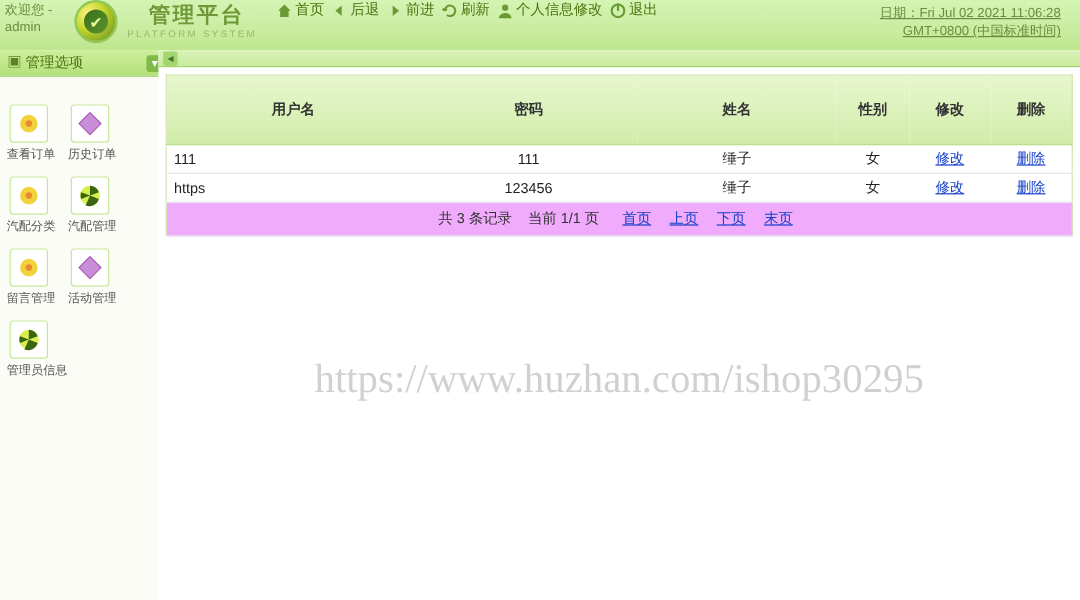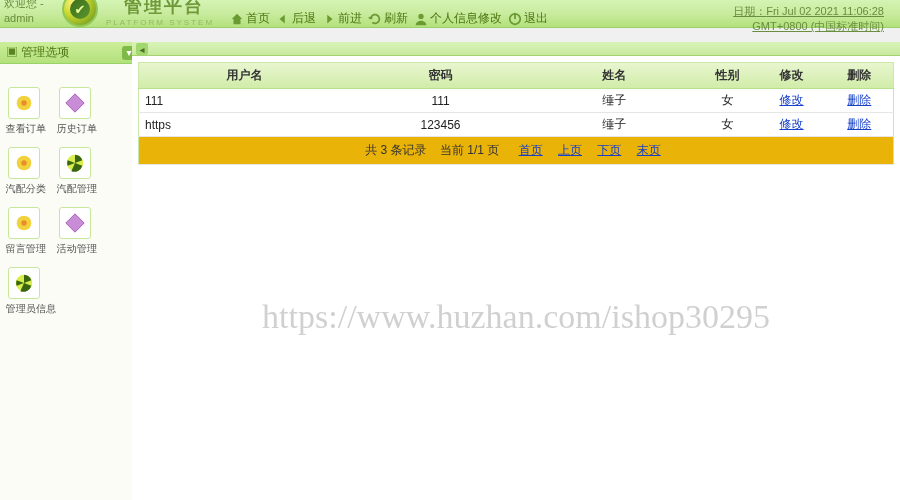--- a/index.html
+++ b/index.html
@@ -1,18 +1,18 @@
 <!DOCTYPE html>
 <html><head>
   <meta charset="utf-8">
   <style>
     * { margin: 0; padding: 0; box-sizing: border-box; }
     body { font-family: "SimSun", "Microsoft YaHei", sans-serif; font-size: 12px; background: #f0f0f0; width: 900px; height: 500px; overflow: hidden; position: relative; }
     
-    .header { height: 28px; background: linear-gradient(to bottom, #d4f4b4, #c8eb9e, #b3e17c); display: flex; align-items: flex-end; position: relative; border-bottom: 1px solid #9ad168; }
+    .header { height: 56px; background: linear-gradient(to bottom, #d4f4b4, #c8eb9e, #b3e17c); display: flex; align-items: flex-start; position: relative; border-bottom: 1px solid #9ad168; }
     .welcome-box { width: 58px; padding: 2px 4px; font-size: 11px; color: #6a8d3f; line-height: 1.3; }
     .logo-circle { width: 36px; height: 36px; border-radius: 50%; background: radial-gradient(circle at 30% 30%, #fff383, #c8d82e 40%, #5a8a1e); border: 2px solid #91c857; margin: 0 4px; display: inline-flex; align-items: center; justify-content: center; }
     .logo-inner { width: 20px; height: 20px; border-radius: 50%; background: linear-gradient(135deg, #3a6f1a, #5c942e); display: flex; align-items: center; justify-content: center; color: #e8ff9c; font-size: 13px; }
     .brand { margin-left: 4px; }
     .brand-title { font-size: 18px; font-weight: bold; color: #6f9938; letter-spacing: 2px; margin-left: 18px; }
     .brand-sub { font-size: 8px; color: #96b86b; letter-spacing: 2px; }
     .nav { display: flex; align-items: center; margin-left: 16px; gap: 6px; }
     .nav-item { display: inline-flex; align-items: center; gap: 2px; color: #4c7512; cursor: pointer; font-size: 12px; }
     .nav-icon { width: 14px; height: 14px; display: inline-block; }
     .date-box { position: absolute; right: 16px; top: 4px; text-align: right; font-size: 11px; color: #6a8d3f; line-height: 1.4; text-decoration: underline; }
@@ -25,25 +25,25 @@
     .side-icon { width: 32px; height: 32px; margin: 0 auto; border: 1px solid #c7e79b; border-radius: 3px; background: #fff; display: flex; align-items: center; justify-content: center; }
     .side-label { font-size: 11px; color: #555; margin-top: 2px; white-space: nowrap; transform: scale(0.92); }
     
     .main { position: absolute; left: 132px; top: 42px; right: 0; bottom: 0; background: #fff; }
     .main-bar { height: 14px; background: linear-gradient(to bottom, #d9f3b7, #c8ea9e); border-bottom: 1px solid #a6d170; position: relative; }
     .main-bar-btn { position: absolute; left: 4px; top: 1px; width: 12px; height: 12px; background: #a2d66e; border-radius: 2px; font-size: 10px; display: flex; align-items: center; justify-content: center; color: #4c6e26; }
     .content { padding: 6px; }
     
     table { width: 100%; border-collapse: collapse; border: 1px solid #cce8a9; }
     thead tr { background: linear-gradient(to bottom, #e8f6cf, #d0eca8); }
-    th { padding: 4px 6px; font-size: 12px; color: #333; font-weight: bold; border-bottom: 1px solid #b9e08b; text-align: center; }
+    th { padding: 20px 6px; font-size: 12px; color: #333; font-weight: bold; border-bottom: 1px solid #b9e08b; text-align: center; }
     td { padding: 3px 6px; font-size: 12px; color: #222; border-bottom: 1px solid #e6e6e6; text-align: center; }
     td.left { text-align: left; }
     .link { color: #1740c9; text-decoration: underline; cursor: pointer; }
-    .pager-row td { background: #eab308; text-align: center; padding: 5px; color: #333; }
+    .pager-row td { background: #f0abfc; text-align: center; padding: 5px; color: #333; }
     .pager-row .link { margin: 0 6px; }
     
     .watermark { position: absolute; left: 50%; top: 60%; transform: translate(-50%, -50%); font-size: 34px; color: rgba(120,120,120,0.35); font-family: "Times New Roman", serif; pointer-events: none; white-space: nowrap; }
   </style>
 </head>
 <body>
 
 <div class="header">
   <div class="welcome-box">
     <span>欢迎您 -</span><br>

